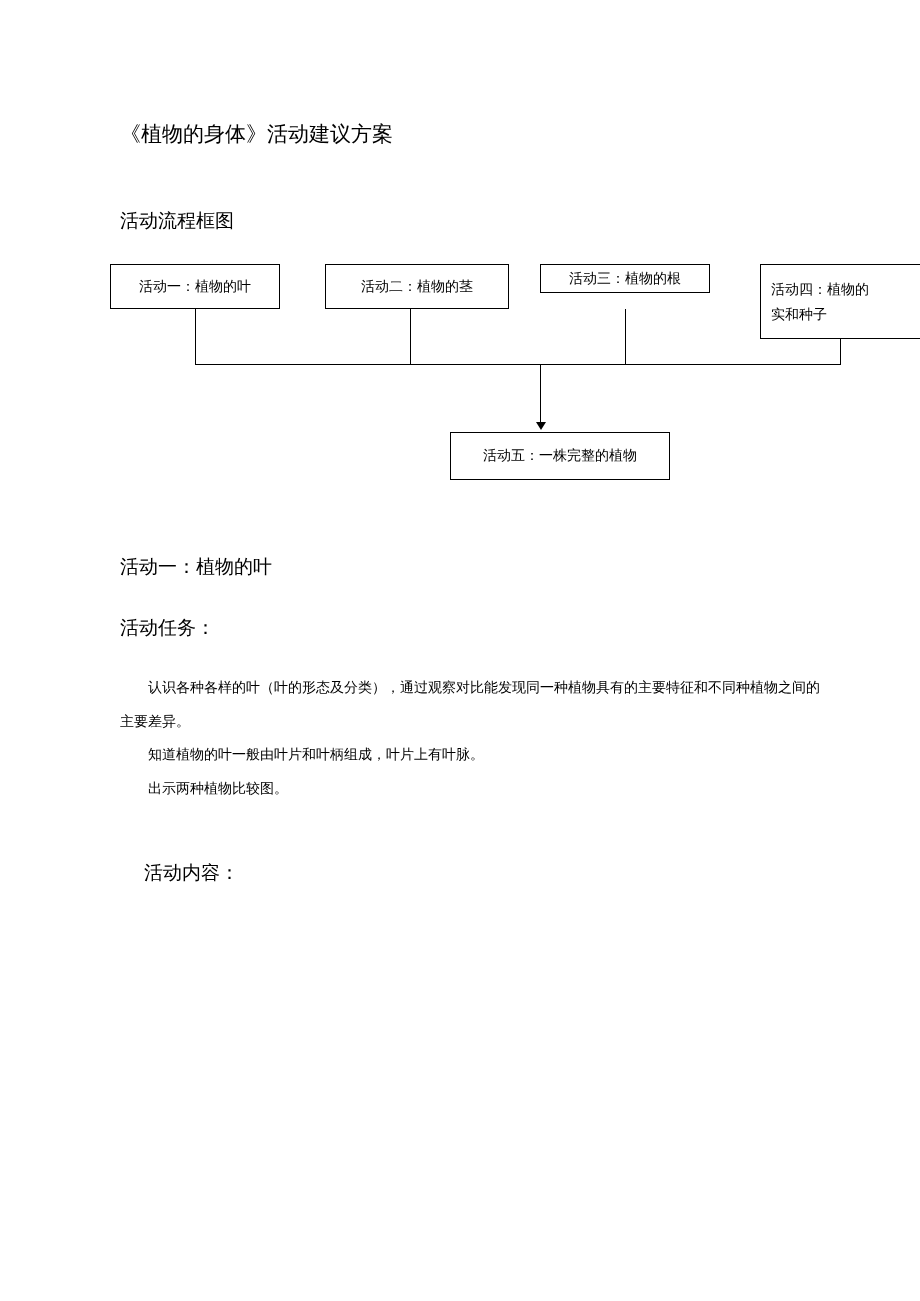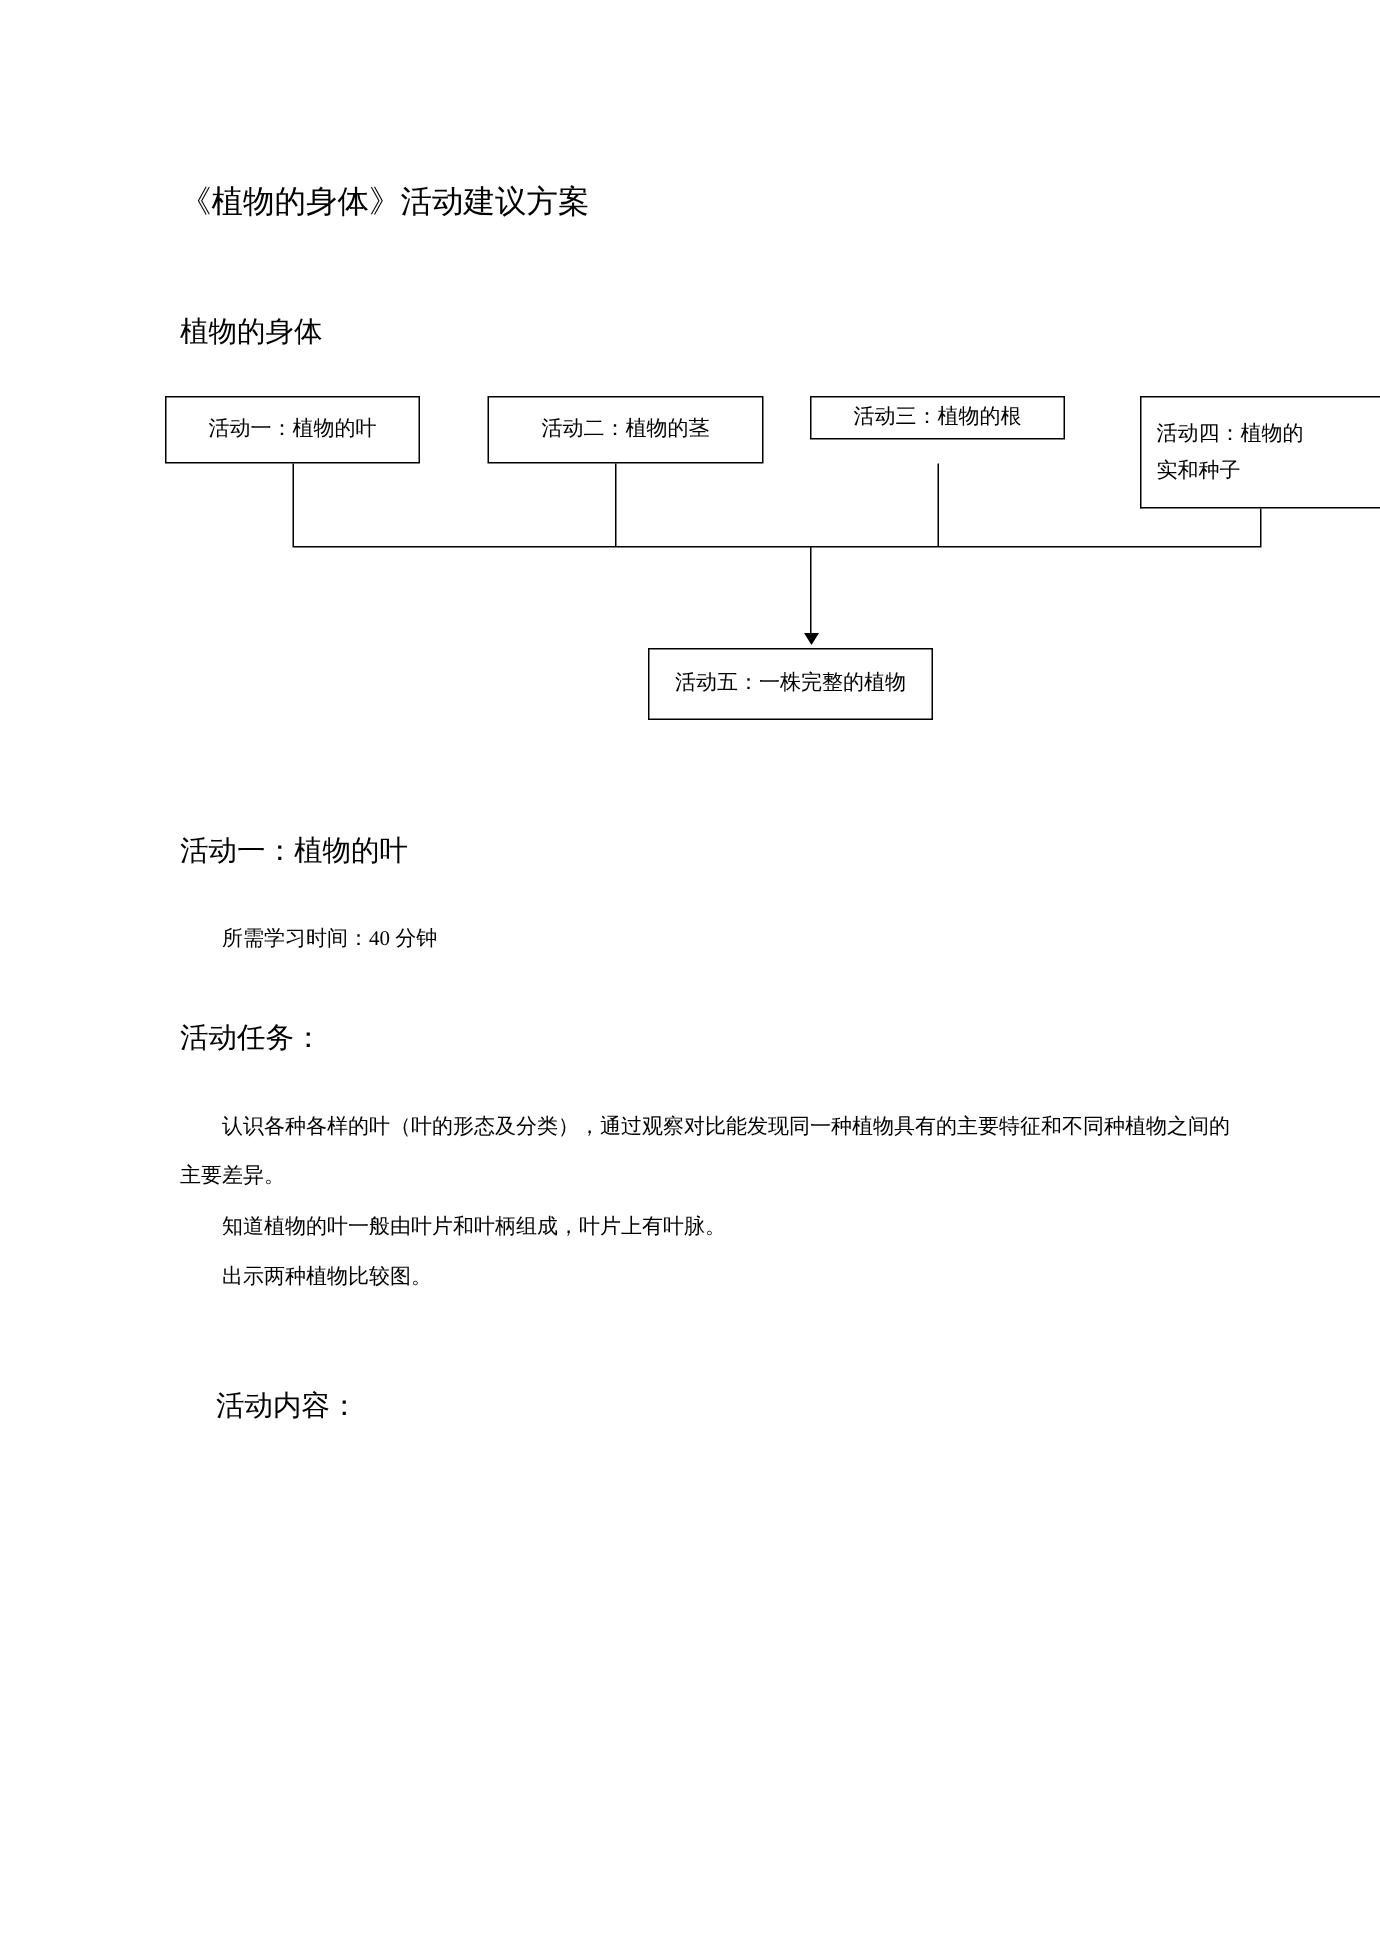--- a/index.html
+++ b/index.html
@@ -77,21 +77,21 @@
     letter-spacing: 1px;
   }
 </style>
 </head>
 <body>
 
 <div class="page">
 
   <div class="title">《植物的身体》活动建议方案</div>
 
-  <div class="h-section">植物的身体</div>
+  <div class="h-section">活动流程框图</div>
 
   <div class="flowchart">
 
     <div class="flow-box single" style="left:0px; top:0px; width:170px; height:45px;">活动一：植物的叶</div>
     <div class="flow-box single" style="left:215px; top:0px; width:184px; height:45px;">活动二：植物的茎</div>
     <div class="flow-box single" style="left:430px; top:0px; width:170px; height:29px;">活动三：植物的根</div>
     <div class="flow-box" style="left:650px; top:0px; width:160px; height:75px; border-right:none; flex-direction:column;">
       <span>活动四：植物的</span>
       <span>实和种子</span>
     </div>
@@ -99,26 +99,25 @@
     <div class="flow-line" style="left:85px; top:45px; width:1px; height:55px;"></div>
     <div class="flow-line" style="left:300px; top:45px; width:1px; height:55px;"></div>
     <div class="flow-line" style="left:515px; top:45px; width:1px; height:55px;"></div>
     <div class="flow-line" style="left:730px; top:75px; width:1px; height:25px;"></div>
 
     <div class="flow-line" style="left:85px; top:100px; width:646px; height:1px;"></div>
 
     <div class="flow-line" style="left:430px; top:100px; width:1px; height:60px;"></div>
     <div class="arrow-down" style="left:425.5px; top:158px;"></div>
 
-    <div class="flow-box single" style="left:322px; top:168px; width:190px; height:48px;">活动五：一株完整的植物</div>
+    <div class="flow-box single" style="left:340px; top:168px; width:220px; height:48px;">活动五：一株完整的植物</div>
   </div>
 
   <div class="h-section">活动一：植物的叶</div>
 
-  <p class="body-text indent">所需学习时间：40 分钟</p>
 
   <div class="h-section" style="margin-top:35px;">活动任务：</div>
 
   <div class="section-block">
     <p class="body-text indent">认识各种各样的叶（叶的形态及分类），通过观察对比能发现同一种植物具有的主要特征和不同种植物之间的主要差异。</p>
     <p class="body-text indent">知道植物的叶一般由叶片和叶柄组成，叶片上有叶脉。</p>
     <p class="body-text indent">出示两种植物比较图。</p>
   </div>
 
   <div class="h-section" style="margin-top:55px;margin-left:24px;">活动内容：</div>

